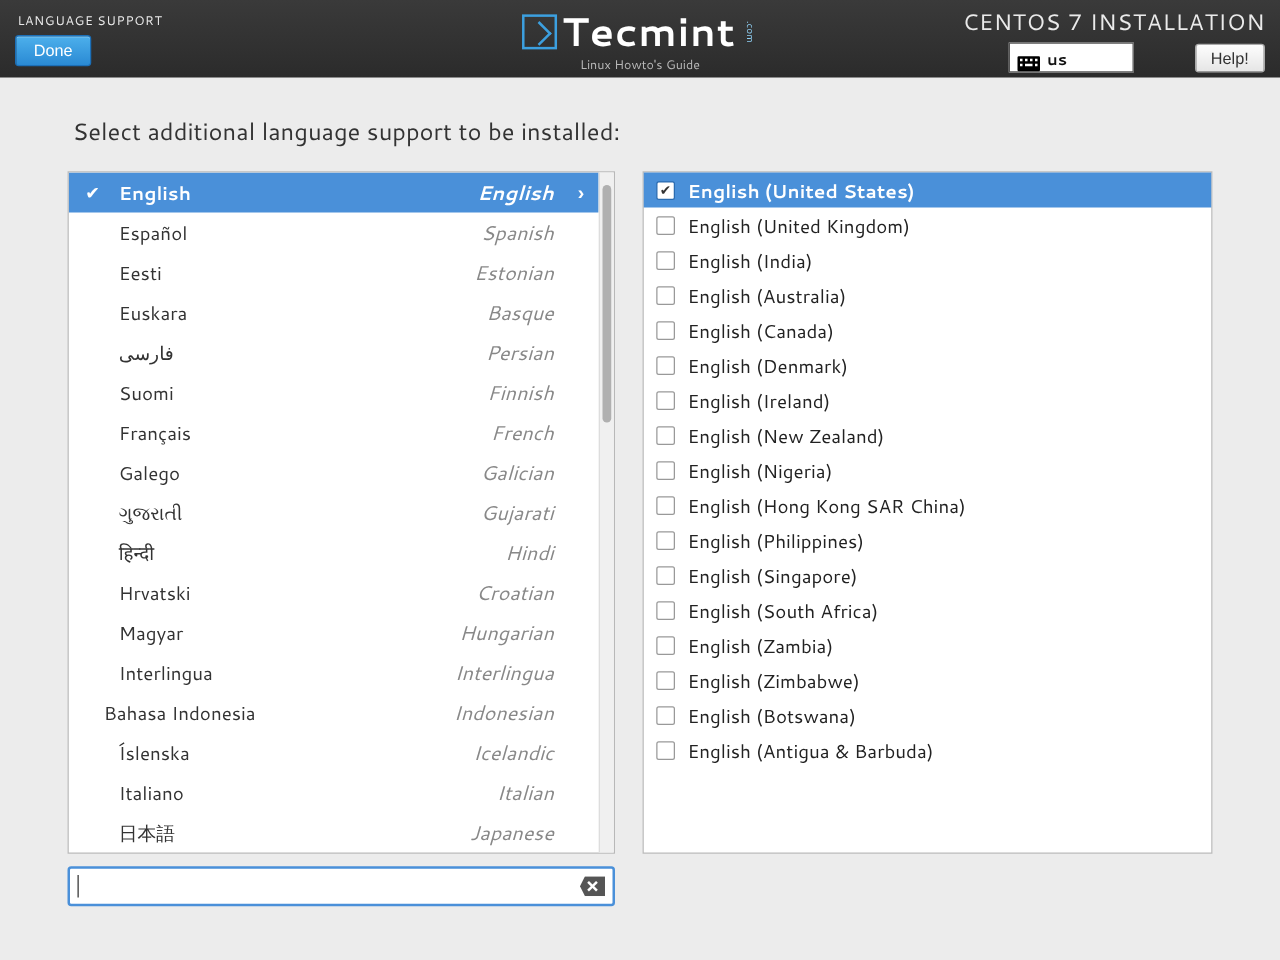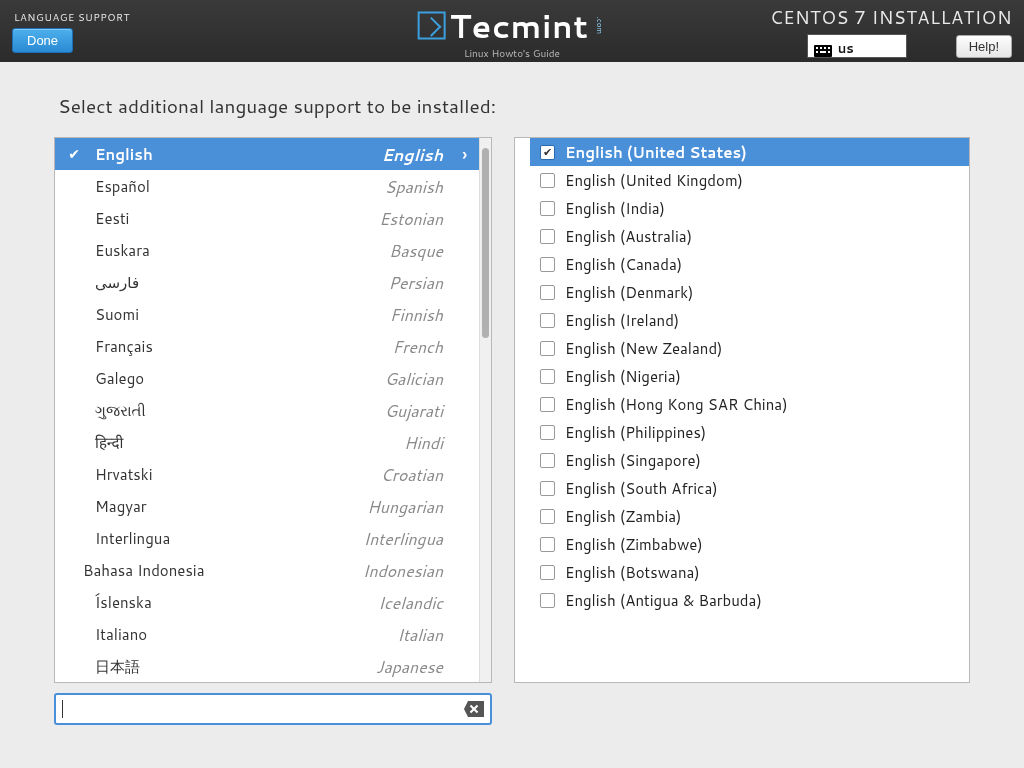--- a/index.html
+++ b/index.html
@@ -125,21 +125,21 @@
   .scrollbar {
     width: 12px; background: #f0f0f0; border-left: 1px solid #ddd;
     position: relative;
   }
   .scroll-thumb {
     position: absolute; left: 2px; right: 2px;
     top: 10px; height: 190px;
     background: #b0b0b0; border-radius: 4px;
   }
   .locale-panel { flex: 1; }
-  .locale-list { padding: 0; margin-left: 15px; }
+  .locale-list { padding: 0; }
   .locale-row {
     display: flex; align-items: center;
     height: 28px; padding: 0 10px; gap: 10px;
     font-size: 15px;
   }
   .locale-row.selected { background: #4a90d9; color: #fff; }
   .locale-row.selected .cb { background:#fff; border-color:#2a6bb0;}
   .cb {
     width: 15px; height: 15px;
     border: 1px solid #999; border-radius: 2px;

